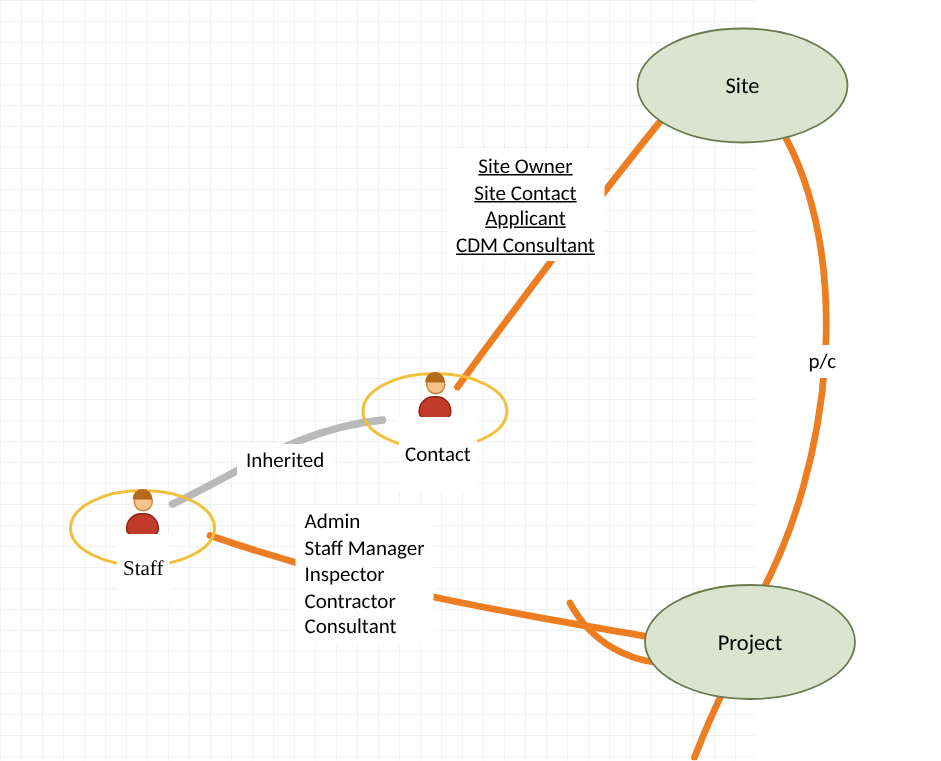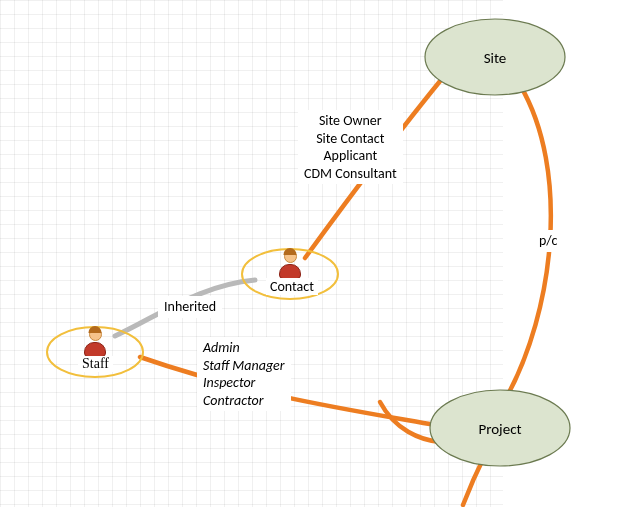--- a/index.html
+++ b/index.html
@@ -63,21 +63,21 @@
   .node-label {
     position: absolute;
     text-align: center;
     font-size: 15px;
   }
   .actor-label {
     position: absolute;
     text-align: center;
     font-size: 14px;
     background: #ffffff;
-    padding: 0 4px;
+    padding: 16px 4px;
   }
   
   .person {
     position: absolute;
     width: 22px;
     height: 26px;
   }
   .person .head {
     width: 11px; height: 11px;
     background: #f6c38a;
@@ -137,31 +137,32 @@
   </div>
   <div class="actor-label" style="left:266px; top:278px;">Contact</div>
 
   <div class="person" style="left:84px; top:328px;">
     <div class="hair"></div>
     <div class="head"></div>
     <div class="body"></div>
   </div>
   <div class="actor-label" style="left:78px; top:356px;font-family:Liberation Serif, serif;">Staff</div>
 
-  <div class="label" style="left:298px; top:110px;">
+  <div class="label" style="left:298px; top:100px;text-decoration:underline;">
     <div>Site Owner</div>
     <div>Site Contact</div>
     <div>Applicant</div>
     <div>CDM Consultant</div>
   </div>
 
   <div class="label" style="left:533px; top:230px;">p/c</div>
 
   <div class="label" style="left:158px; top:296px;">Inherited</div>
 
-  <div class="label" style="left:197px; top:337px; text-align:left;font-style:italic;">
+  <div class="label" style="left:197px; top:337px; text-align:left;">
     <div>Admin</div>
     <div>Staff Manager</div>
     <div>Inspector</div>
     <div>Contractor</div>
+    <div>Consultant</div>
   </div>
 
 </div>
 
 </body></html>

